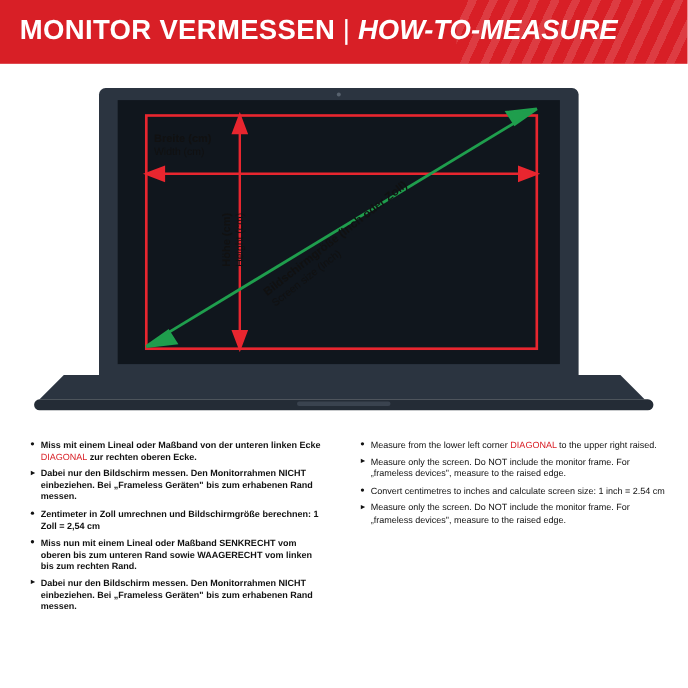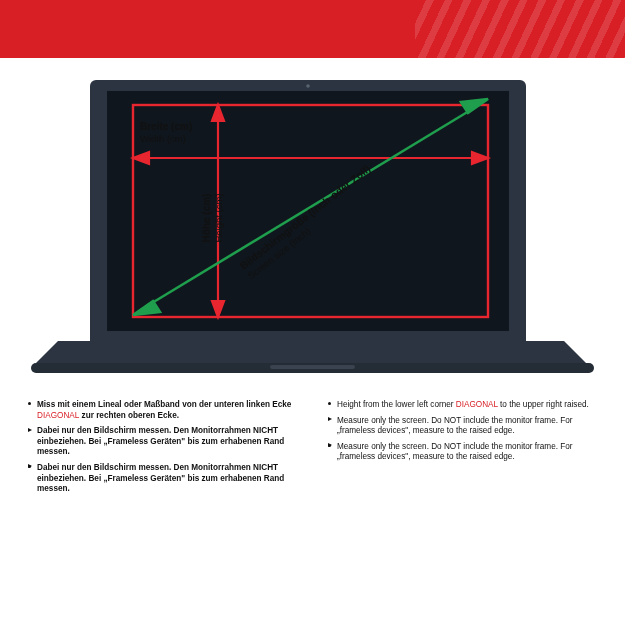--- a/index.html
+++ b/index.html
@@ -102,20 +102,23 @@
     border-top:2.6px solid transparent;
     border-bottom:2.6px solid transparent;
   }
   .red{color:#d81f26;font-weight:normal;}
 </style>
 </head>
 <body>
 
 <div class="header">
   <div class="stripes"></div>
+  <div class="title">
+    <span class="de">MONITOR VERMESSEN</span><span class="bar">|</span><span class="en">HOW-TO-MEASURE</span>
+  </div>
 </div>
 
 <div class="stage">
 
   <svg class="laptop-svg" width="625" height="330" viewBox="0 0 625 330">
 
     <path d="M96 22 h424 a6 6 0 0 1 6 6 v255 h-436 v-255 a6 6 0 0 1 6 -6 z" fill="#2b3440"></path>
 
     <rect x="107" y="33" width="402" height="240" fill="#10161d"></rect>
 
@@ -161,22 +164,23 @@
   <div class="lbl lbl-diag">
     <span class="b">Bildschirmgröße (Inch oder Zoll)</span><br>
     <span>Screen size (Inch)</span>
   </div>
 </div>
 
 <div class="cols">
   <div class="col left" id="col-left">
       <div class="item"><span class="bullet"></span><span>Miss mit einem Lineal oder Maßband von der unteren linken Ecke </span><span class="red">DIAGONAL</span><span> zur rechten oberen Ecke.</span></div>
       <div class="item"><span class="tri"></span><span>Dabei nur den Bildschirm messen. Den Monitorrahmen NICHT einbeziehen. Bei „Frameless Geräten" bis zum erhabenen Rand messen.</span></div>
-      <div class="item"><span class="bullet"></span></div>
+      <div class="item"><span class="bullet"></span><span>Zentimeter in Zoll umrechnen und Bildschirmgröße berechnen: 1 Zoll = 2,54 cm</span></div>
+      <div class="item"><span class="bullet"></span><span>Miss nun mit einem Lineal oder Maßband SENKRECHT vom oberen bis zum unteren Rand sowie WAAGERECHT vom linken bis zum rechten Rand.</span></div>
       <div class="item"><span class="tri"></span><span>Dabei nur den Bildschirm messen. Den Monitorrahmen NICHT einbeziehen. Bei „Frameless Geräten" bis zum erhabenen Rand messen.</span></div>
     </div>
   <div class="col right" id="col-right">
-      <div class="item plain"><span class="bullet"></span><span>Height from the lower left corner </span><span class="red">DIAGONAL</span><span> to the upper right raised.</span></div>
+      <div class="item plain"><span class="bullet"></span><span>Measure from the lower left corner </span><span class="red">DIAGONAL</span><span> to the upper right raised.</span></div>
       <div class="item plain"><span class="tri"></span><span>Measure only the screen. Do NOT include the monitor frame. For „frameless devices", measure to the raised edge.</span></div>
-      <div class="item plain"><span class="bullet"></span></div>
+      <div class="item plain"><span class="bullet"></span><span>Convert centimetres to inches and calculate screen size: 1 inch = 2.54 cm</span></div>
       <div class="item plain"><span class="tri"></span><span>Measure only the screen. Do NOT include the monitor frame. For „frameless devices", measure to the raised edge.</span></div>
     </div>
 </div>
 
 </body></html>

